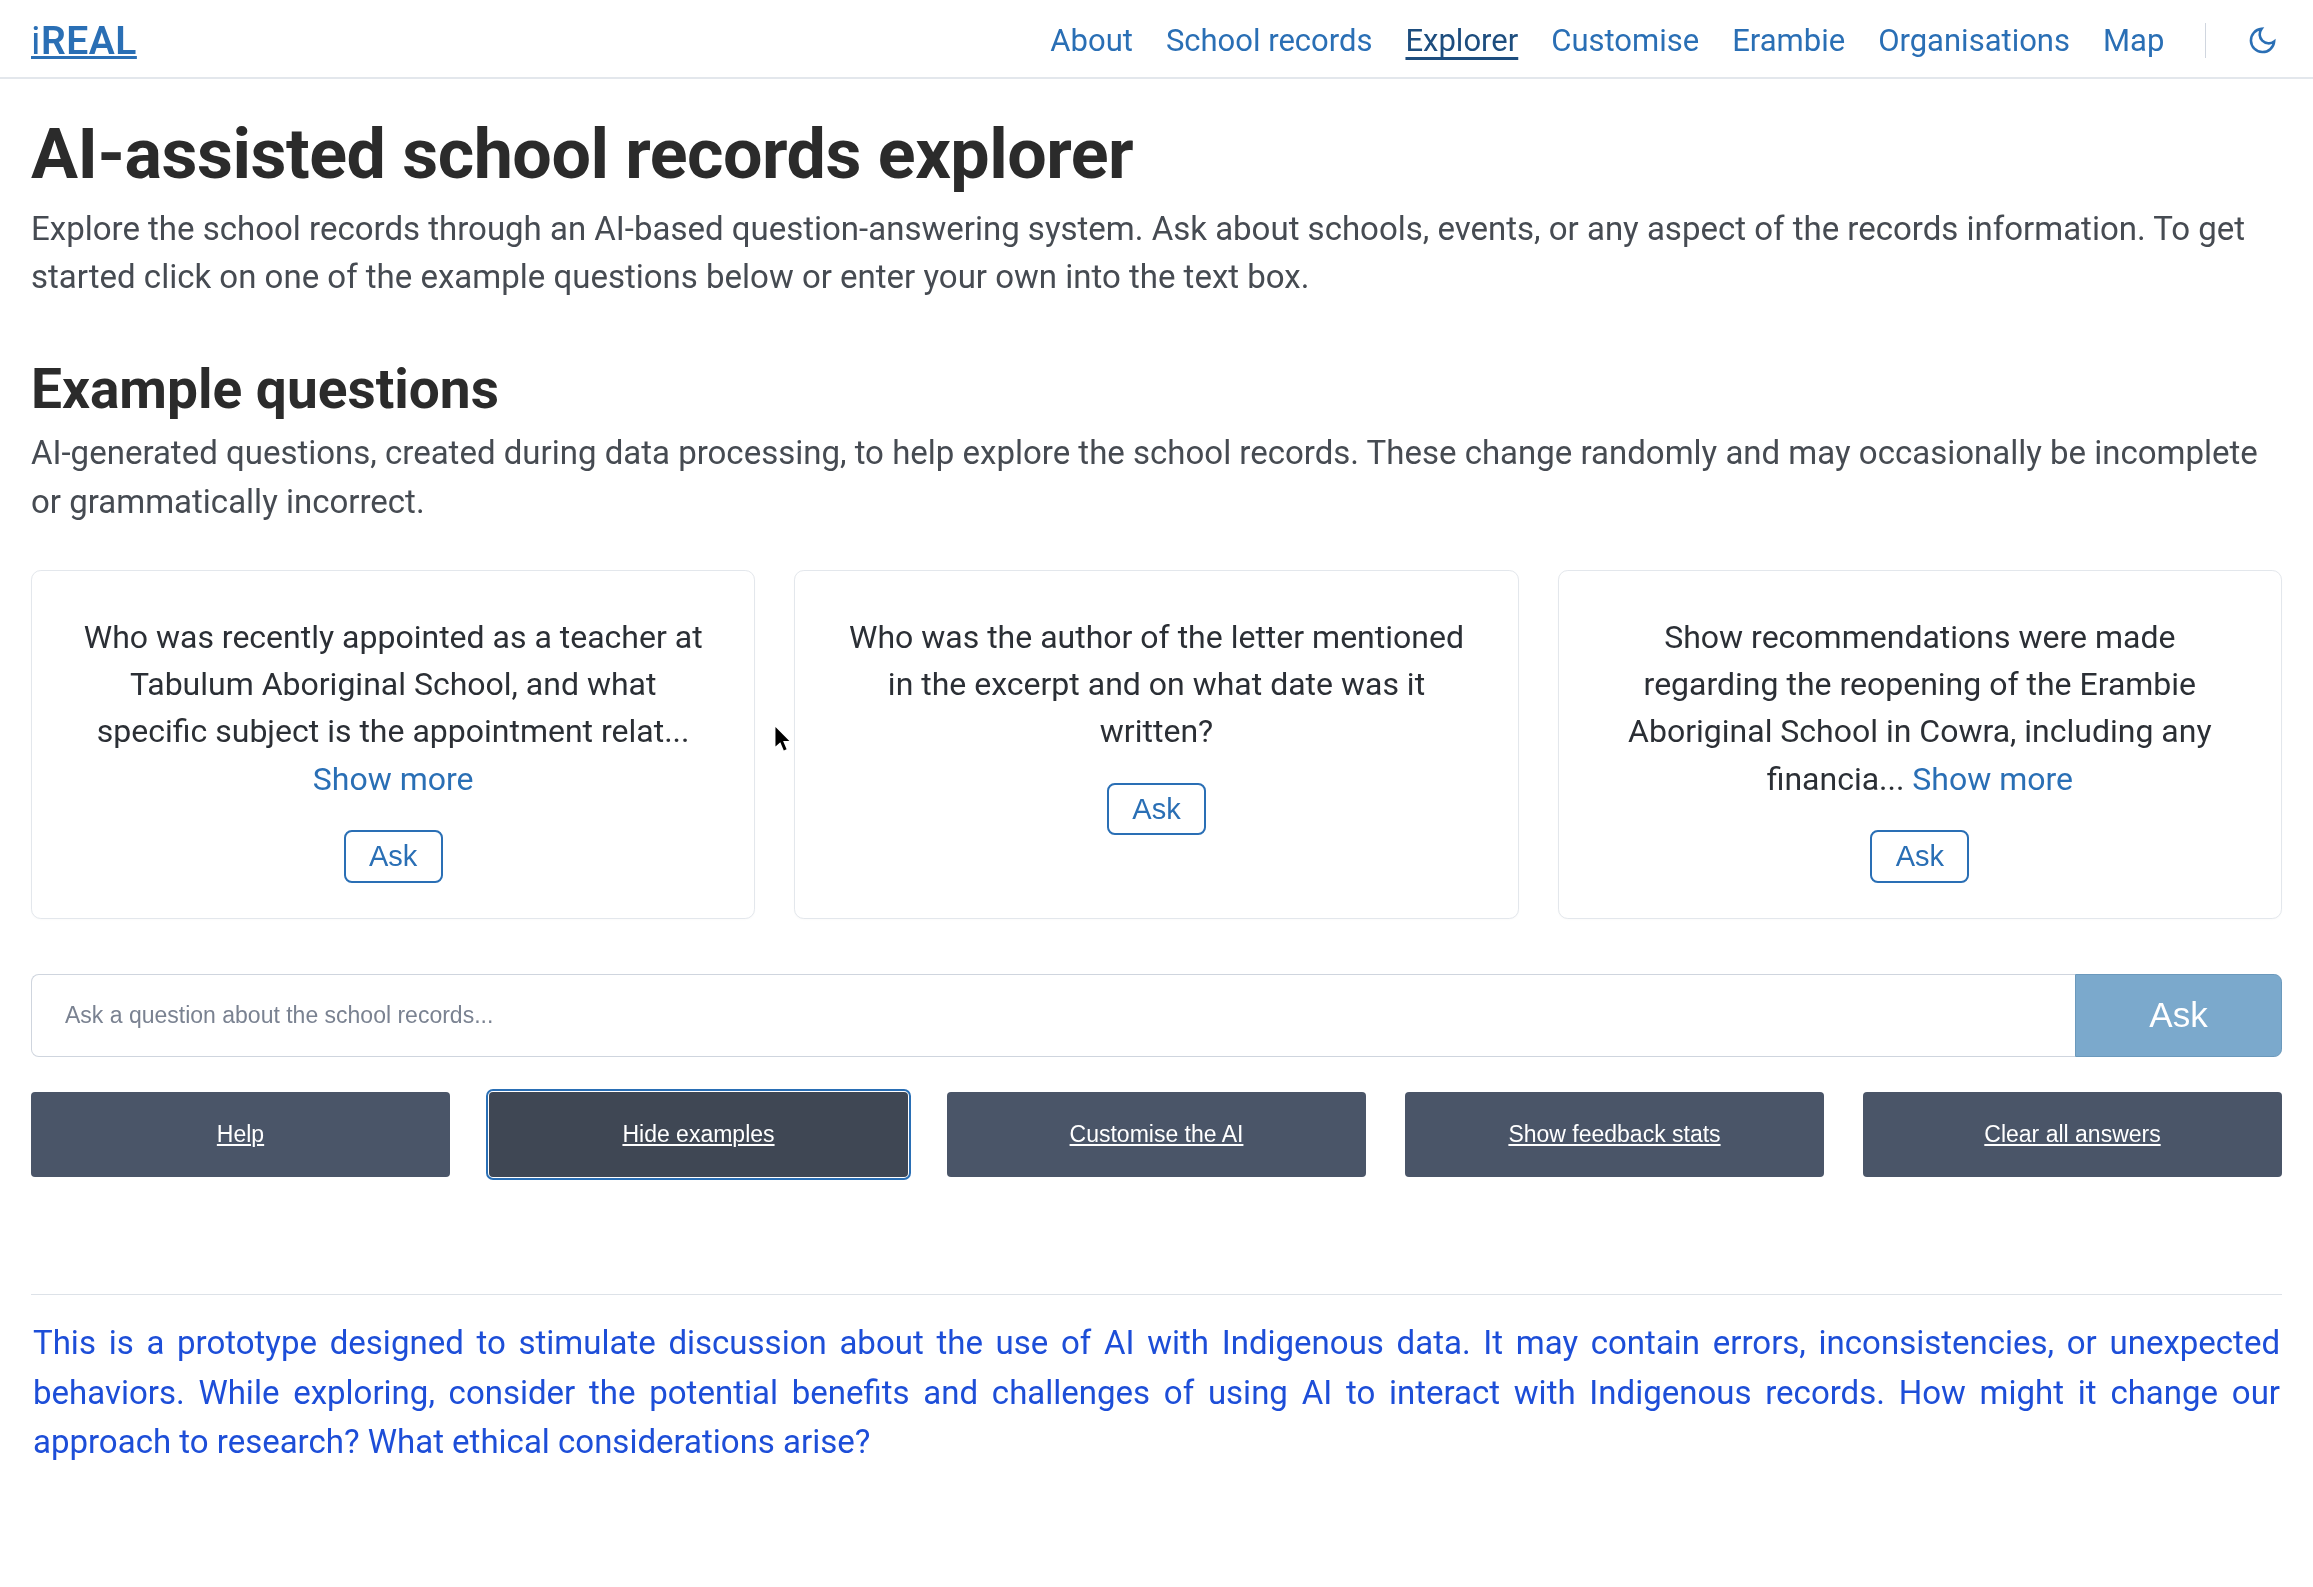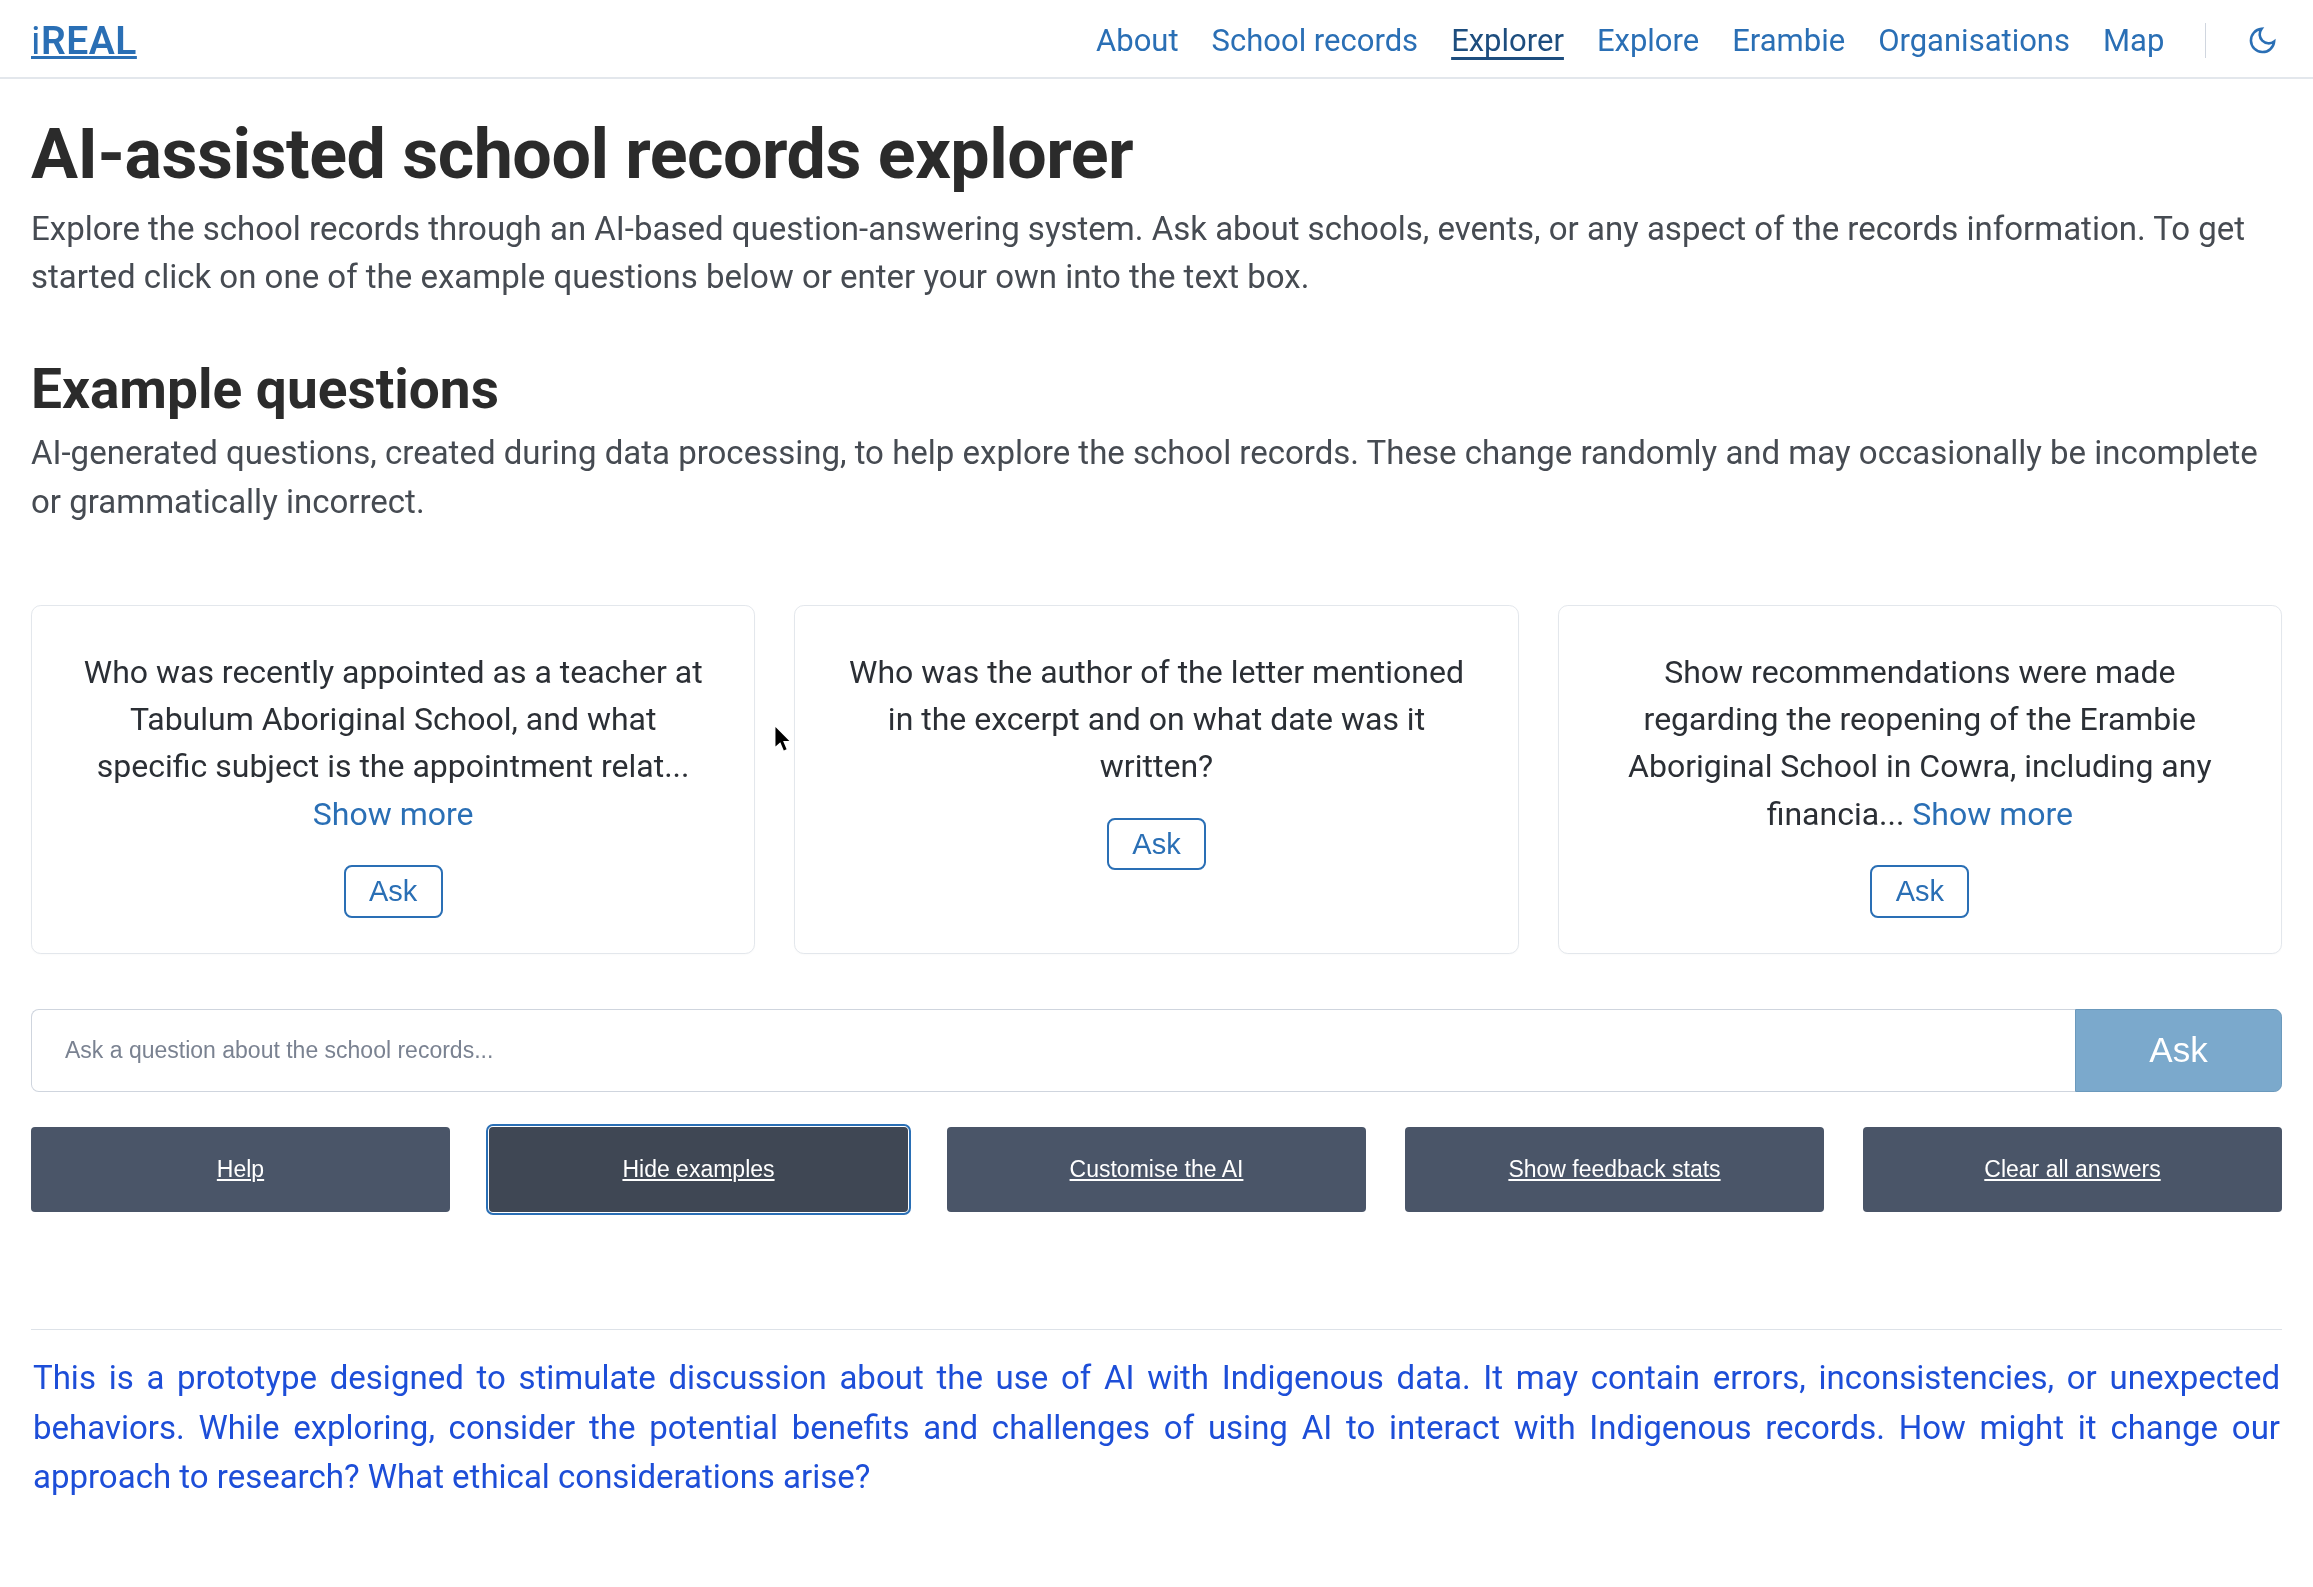--- a/index.html
+++ b/index.html
@@ -91,21 +91,20 @@
     margin-bottom: 55px;
   }
   .card {
     flex: 1 1 0;
     background: #ffffff;
     border: 1px solid #e3e7ec;
     border-radius: 9.8px;
     padding: 43px 39px 35px 39px;
     text-align: center;
     box-shadow: 0 1px 2px rgba(0,0,0,0.02);
-    margin-top: 35px;
   }
   .card-text {
     font-size: 32px;
     color: #2b2f35;
     line-height: 1.48;
     margin-bottom: 27px;
   }
   .showmore {
     color: #2a6fb5;
     cursor: pointer;
@@ -193,21 +192,21 @@
 <body>
 
 <div class="header">
   <div class="brand">
     <span class="thin">i</span><span>REAL</span>
   </div>
   <nav class="nav">
     <a class="nav-link">About</a>
     <a class="nav-link">School records</a>
     <a class="nav-link active">Explorer</a>
-    <a class="nav-link">Explore</a>
+    <a class="nav-link">Customise</a>
     <a class="nav-link">Erambie</a>
     <a class="nav-link">Organisations</a>
     <a class="nav-link">Map</a>
     <div class="nav-sep"></div>
     <div class="theme-btn">
       <svg viewBox="0 0 24 24">
         <path d="M21 12.8A9 9 0 1 1 11.2 3a7 7 0 0 0 9.8 9.8z"></path>
       </svg>
     </div>
   </nav>

